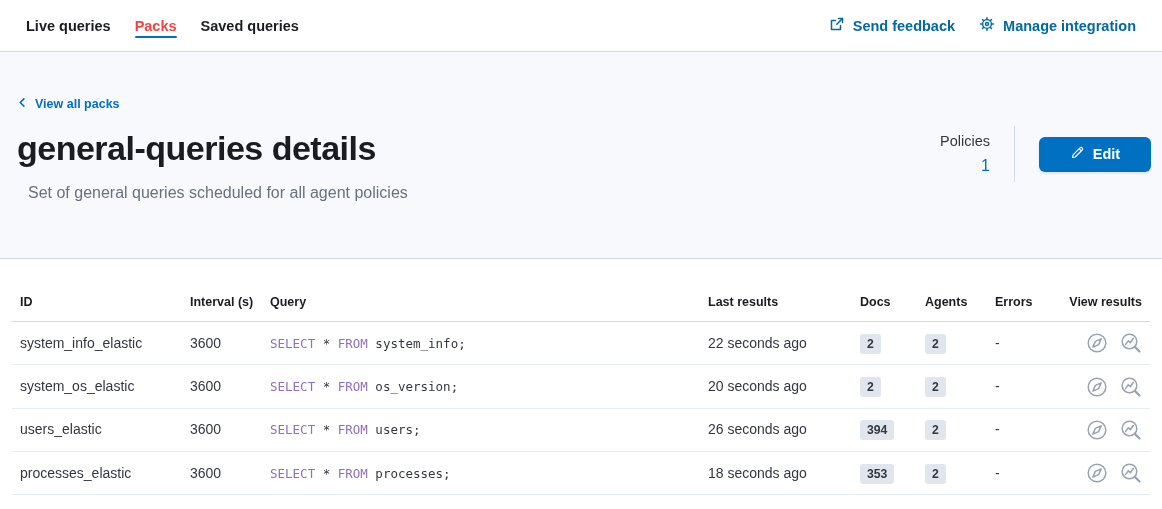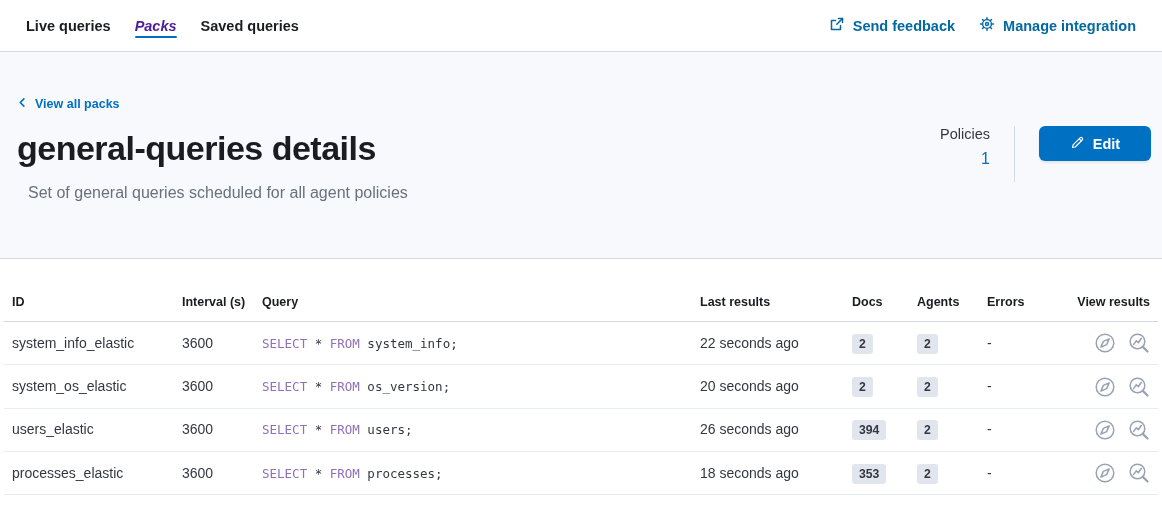--- a/index.html
+++ b/index.html
@@ -23,21 +23,21 @@
   .tabs { display: flex; gap: 24px; }
   .tab {
     position: relative;
     display: flex;
     align-items: center;
     font-size: 14.5px;
     font-weight: 700;
     color: #1a1c21;
     cursor: pointer;
   }
-  .tab.active { color: #4c1d95; font-style: italic; }
+  .tab.active { color: #ef4444; }
   .tab.active::after {
     content: "";
     position: absolute;
     left: 0; right: 0; bottom: 13px;
     height: 2.5px;
     background: #0071c2;
     border-radius: 2px;
   }
   .topbar-actions { display: flex; gap: 24px; }
   .topbar-link {
@@ -79,21 +79,21 @@
     margin-top: 16px;
     font-size: 16px;
     color: #69707d;
     margin-left: 11px;
   }
   .header-right {
     position: absolute;
     top: 74px;
     right: 11px;
     display: flex;
-    align-items: flex-start;
+    align-items: center;
     gap: 24px;
   }
   .stat { text-align: right; }
   .stat-label { font-size: 14.5px; color: #343741; }
   .stat-value { margin-top: 8px; font-size: 16px; font-weight: 400; color: #0071c2; }
   .v-divider { width: 1px; height: 56px; background: #d3dae6; }
   .edit-button {
     display: inline-flex;
     align-items: center;
     justify-content: center;
@@ -106,21 +106,21 @@
     border: none;
     border-radius: 6px;
     font-family: inherit;
     font-size: 14.5px;
     font-weight: 600;
     cursor: pointer;
     box-shadow: 0 2px 2px rgba(0,0,0,0.08);
   }
 
   
-  .table-section { padding: 28px 4px 0; background: #fff; }
+  .table-section { padding: 28px 12px 0; background: #fff; }
   table { width: 100%; border-collapse: collapse; table-layout: fixed; }
   th {
     text-align: left;
     font-size: 12.5px;
     font-weight: 700;
     color: #1a1c21;
     padding: 8px 8px 12px;
     border-bottom: 1px solid #d3dae6;
     white-space: nowrap;
   }

